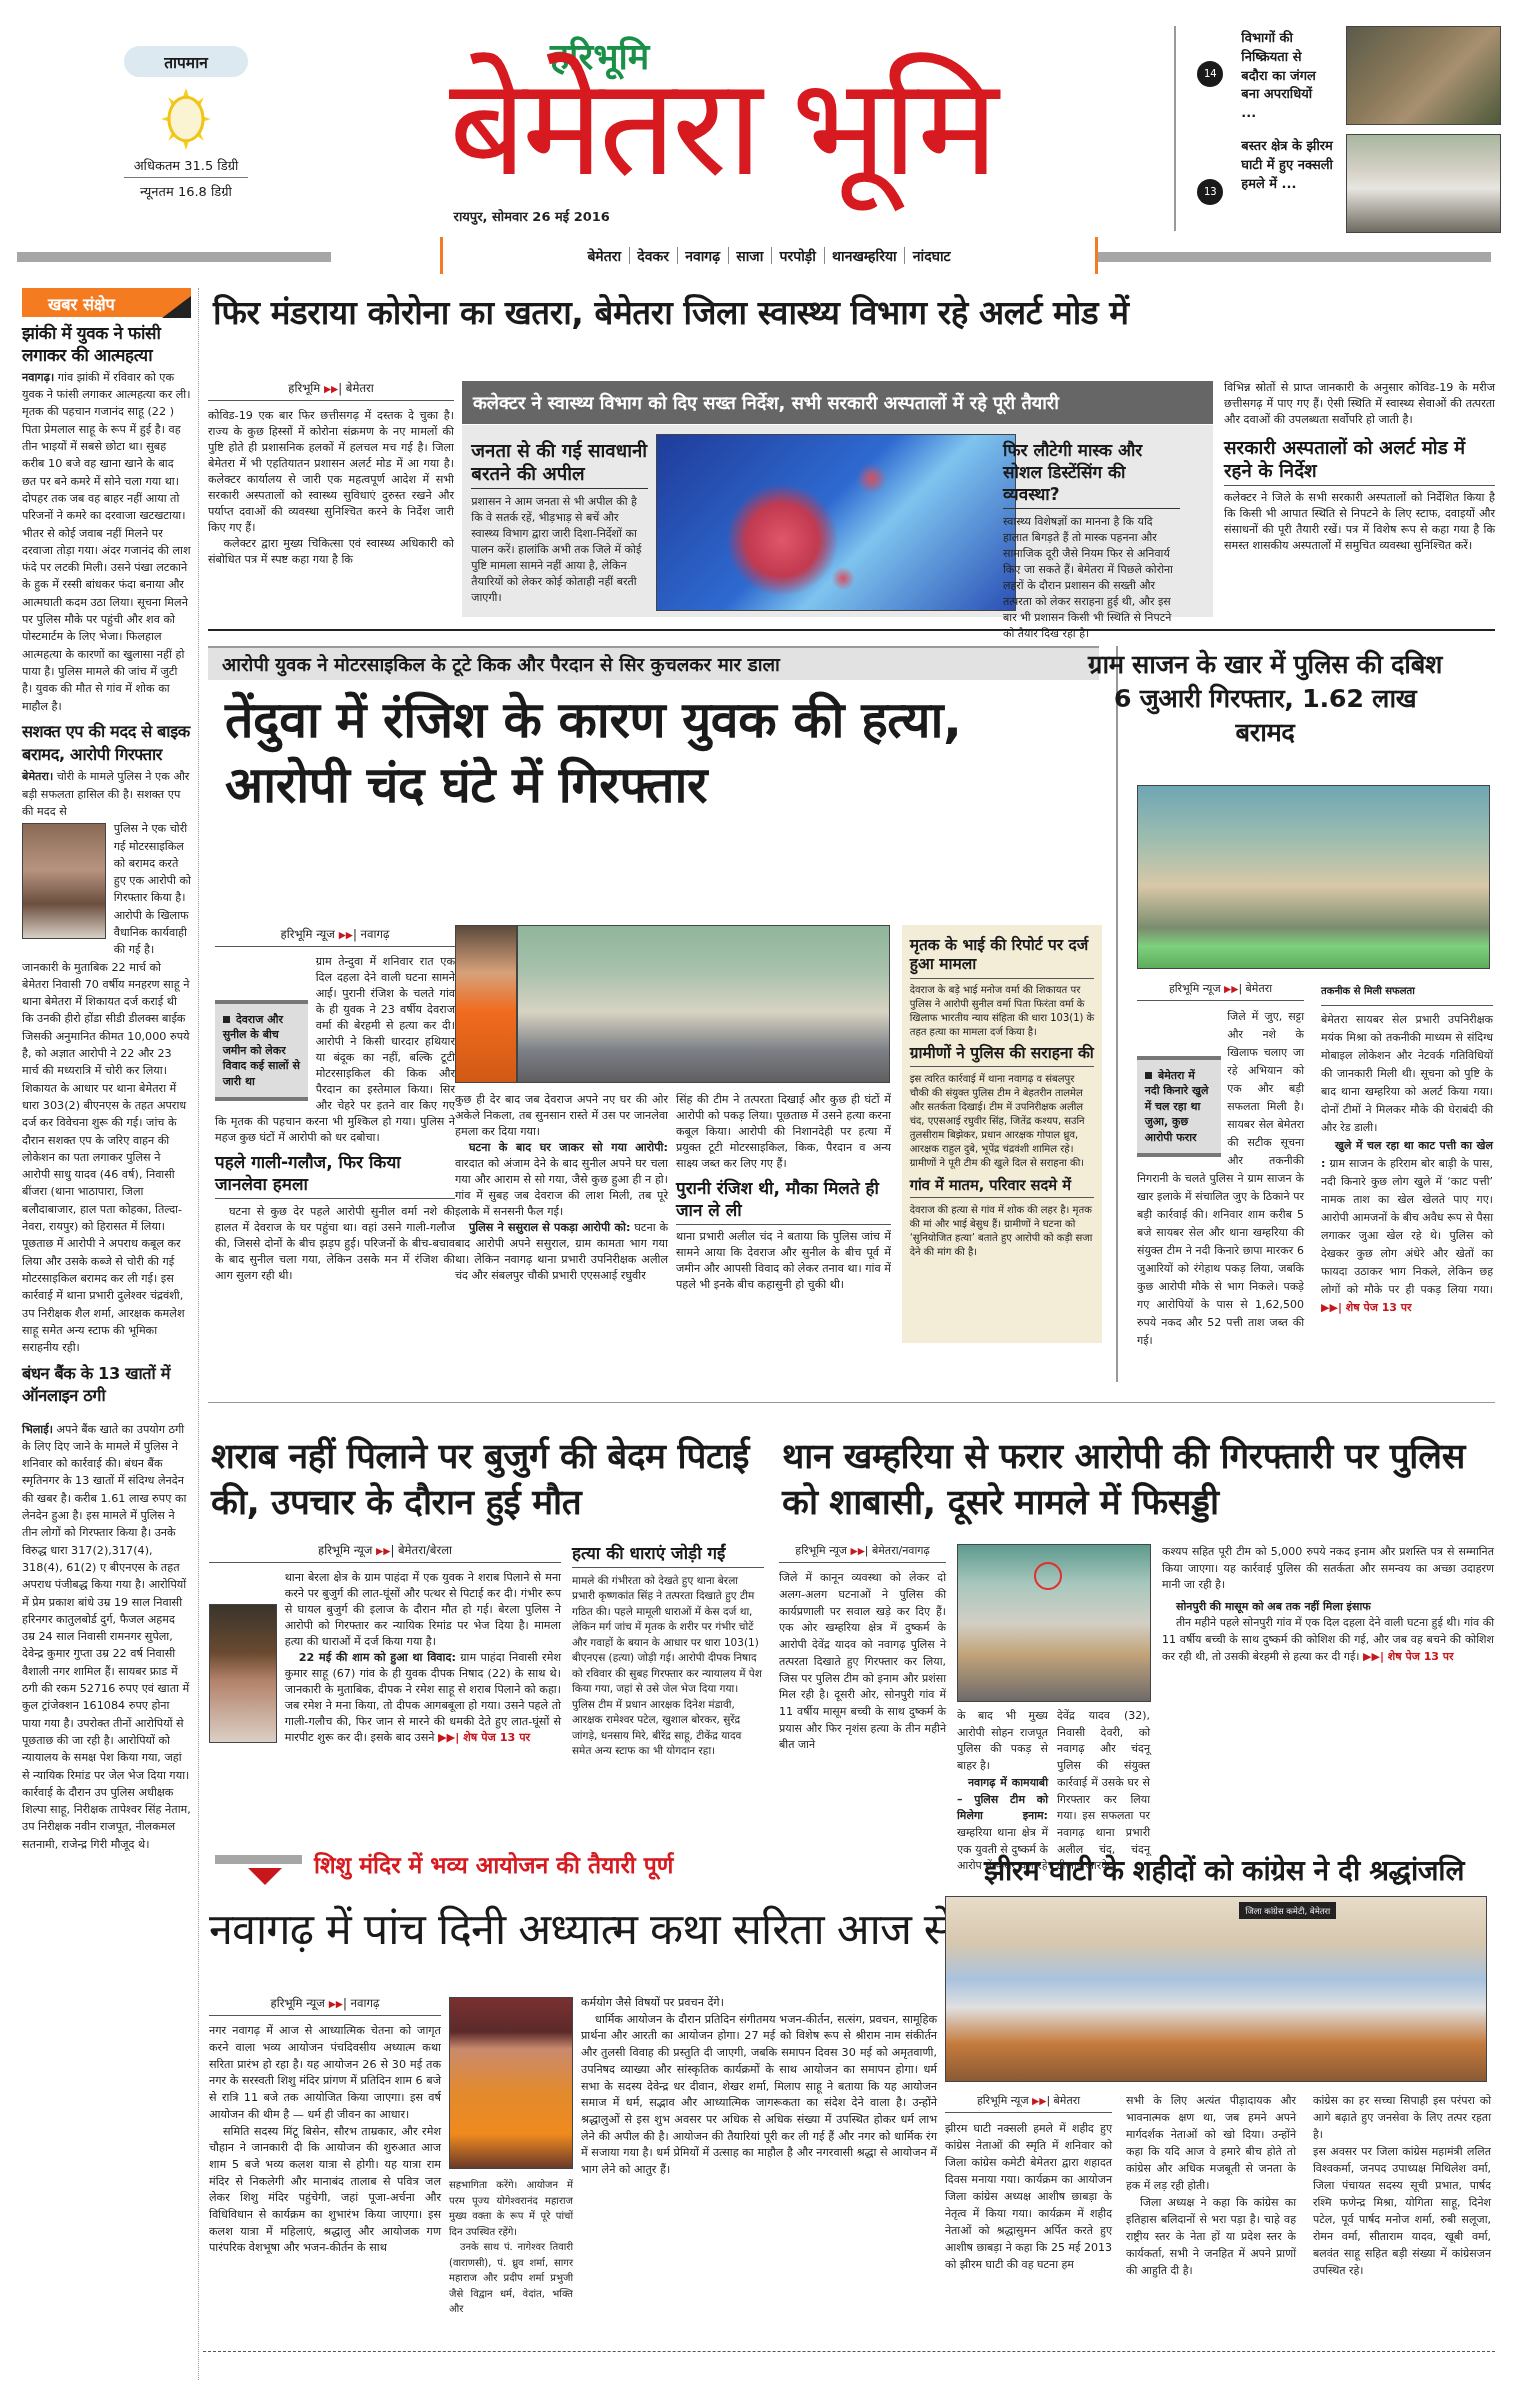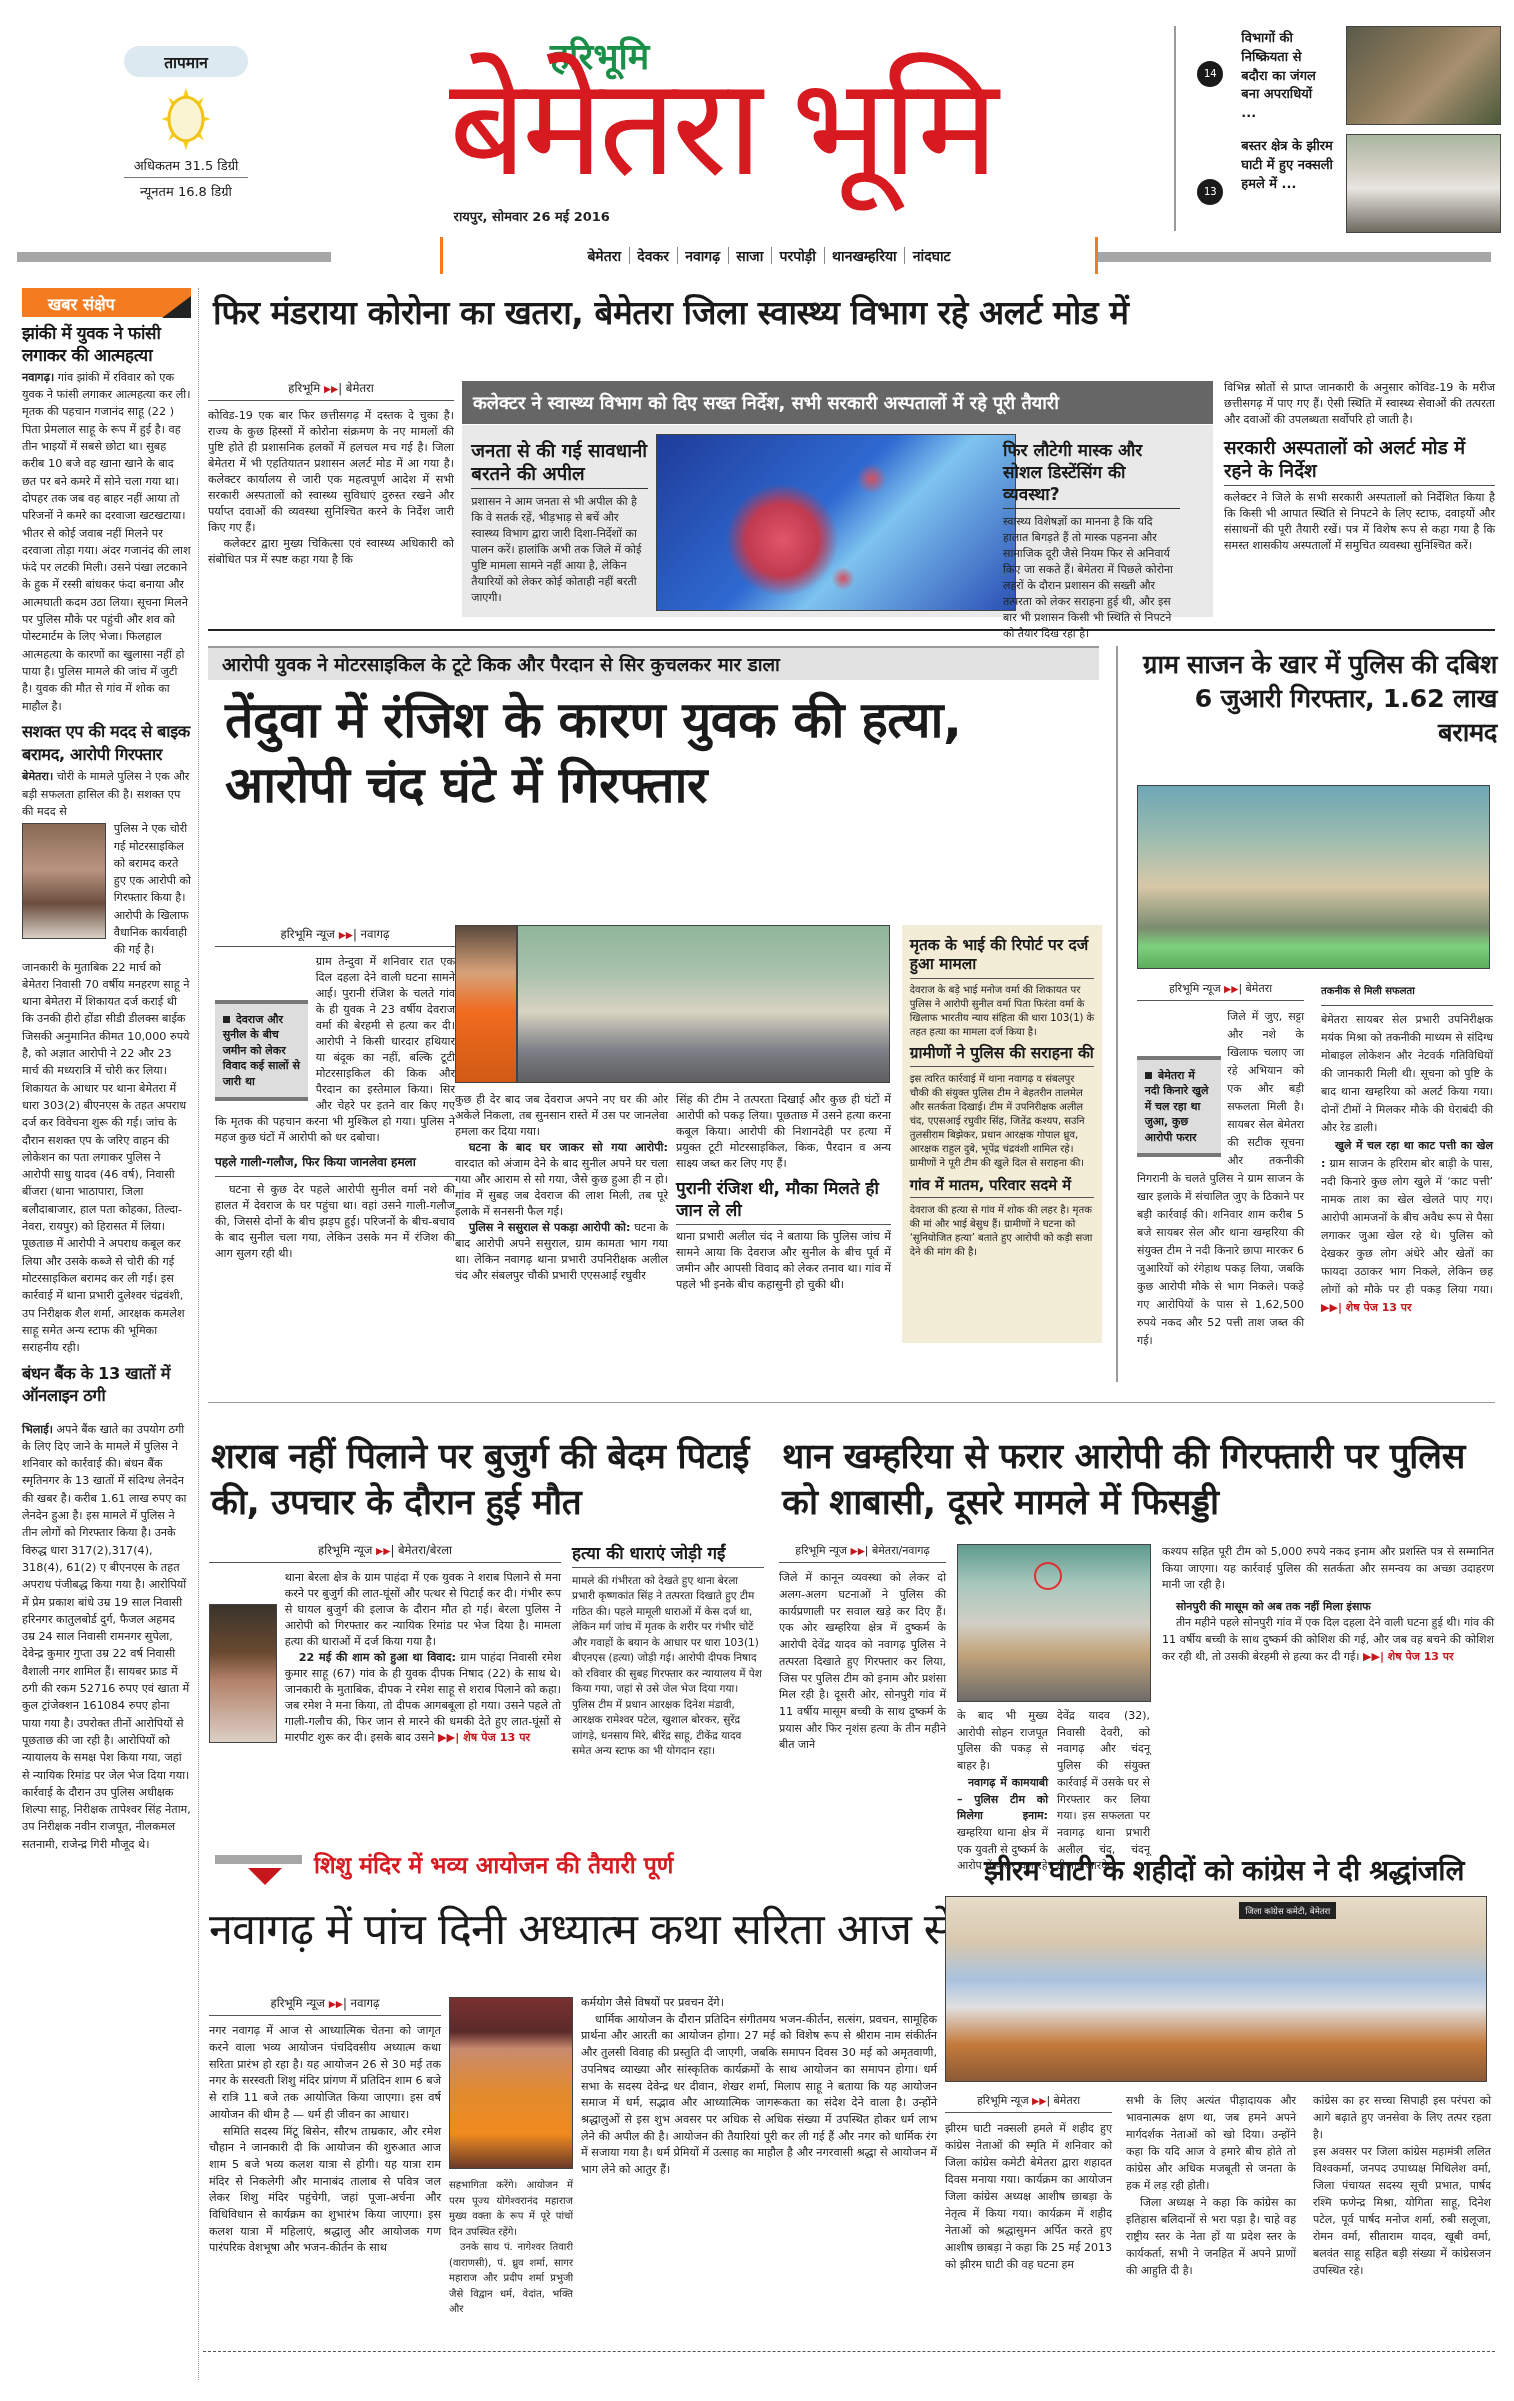--- a/index.html
+++ b/index.html
@@ -134,21 +134,21 @@
 
 <div class="abs" style="left:208px;top:646px;width:891px;height:34px;background:#e2e2e2;border-top:2.3px solid #999">
   <span style="font-size:18.6px;font-weight:bold;line-height:33px;padding-left:14px;white-space:nowrap">आरोपी युवक ने मोटरसाइकिल के टूटे किक और पैरदान से सिर कुचलकर मार डाला</span>
 </div>
 <h1 class="abs" style="left:225px;top:688px;width:868px;font-size:50px;line-height:65px">तेंदुवा में रंजिश के कारण युवक की हत्या, आरोपी चंद घंटे में गिरफ्तार</h1>
 
 <div class="abs" style="left:215px;top:926px;width:240px">
   <div class="byline"><span>हरिभूमि न्यूज</span> <span class="arr">▶▶</span>| <span>नवागढ़</span></div>
   <div class="callout" style="float:left;width:93px;margin:46px 7.7px 4.6px 0;font-size:11px;line-height:15.5px"><span class="sq"></span><span>देवराज और सुनील के बीच जमीन को लेकर विवाद कई सालों से जारी था</span></div>
   <p>ग्राम तेन्दुवा में शनिवार रात एक दिल दहला देने वाली घटना सामने आई। पुरानी रंजिश के चलते गांव के ही युवक ने 23 वर्षीय देवराज वर्मा की बेरहमी से हत्या कर दी। आरोपी ने किसी धारदार हथियार या बंदूक का नहीं, बल्कि टूटी मोटरसाइकिल की किक और पैरदान का इस्तेमाल किया। सिर और चेहरे पर इतने वार किए गए कि मृतक की पहचान करना भी मुश्किल हो गया। पुलिस ने महज कुछ घंटों में आरोपी को धर दबोचा।</p>
-  <div class="sub" style="font-size:12px;clear:both">पहले गाली-गलौज, फिर किया जानलेवा हमला</div>
+  <div class="sub" style="font-size:17px;clear:both">पहले गाली-गलौज, फिर किया जानलेवा हमला</div>
   <p style="text-indent:14px">घटना से कुछ देर पहले आरोपी सुनील वर्मा नशे की हालत में देवराज के घर पहुंचा था। वहां उसने गाली-गलौज की, जिससे दोनों के बीच झड़प हुई। परिजनों के बीच-बचाव के बाद सुनील चला गया, लेकिन उसके मन में रंजिश की आग सुलग रही थी।</p>
 </div>
 <div class="photo" style="left:455px;top:925px;width:62px;height:158px;background:linear-gradient(180deg,#5c4a3c,#d7a17a 30%,#f06b1e 55%,#d05a15)"></div>
 <div class="photo" style="left:517px;top:925px;width:373px;height:158px;background:linear-gradient(180deg,#8fb59a 0,#a9c2ad 30%,#d8d3c2 55%,#7c7f86 80%,#5f5f60)"></div>
 <div class="abs" style="left:455px;top:1092px;width:213px">
   <p>कुछ ही देर बाद जब देवराज अपने नए घर की ओर अकेले निकला, तब सुनसान रास्ते में उस पर जानलेवा हमला कर दिया गया।</p>
   <p style="text-indent:14px"><b>घटना के बाद घर जाकर सो गया आरोपी:</b> <span>वारदात को अंजाम देने के बाद सुनील अपने घर चला गया और आराम से सो गया, जैसे कुछ हुआ ही न हो। गांव में सुबह जब देवराज की लाश मिली, तब पूरे इलाके में सनसनी फैल गई।</span></p>
   <p style="text-indent:14px"><b>पुलिस ने ससुराल से पकड़ा आरोपी को:</b> <span>घटना के बाद आरोपी अपने ससुराल, ग्राम कामता भाग गया था। लेकिन नवागढ़ थाना प्रभारी उपनिरीक्षक अलील चंद और संबलपुर चौकी प्रभारी एएसआई रघुवीर</span></p>
 </div>
 <div class="abs" style="left:676px;top:1092px;width:215px">
@@ -159,21 +159,21 @@
 <div class="abs" style="left:902px;top:925px;width:200px;height:418px;background:#f3edd8;padding:6.2px 7.7px">
   <div class="sub" style="font-size:15.5px;line-height:19.4px">मृतक के भाई की रिपोर्ट पर दर्ज हुआ मामला</div>
   <p style="font-size:10px;line-height:14px;text-align:left">देवराज के बड़े भाई मनोज वर्मा की शिकायत पर पुलिस ने आरोपी सुनील वर्मा पिता फिरंता वर्मा के खिलाफ भारतीय न्याय संहिता की धारा 103(1) के तहत हत्या का मामला दर्ज किया है।</p>
   <div class="sub" style="font-size:15.5px;line-height:19.4px">ग्रामीणों ने पुलिस की सराहना की</div>
   <p style="font-size:10px;line-height:14px;text-align:left">इस त्वरित कार्रवाई में थाना नवागढ़ व संबलपुर चौकी की संयुक्त पुलिस टीम ने बेहतरीन तालमेल और सतर्कता दिखाई। टीम में उपनिरीक्षक अलील चंद, एएसआई रघुवीर सिंह, जितेंद्र कश्यप, सउनि तुलसीराम बिझेकर, प्रधान आरक्षक गोपाल ध्रुव, आरक्षक राहुल दुबे, भूपेंद्र चंद्रवंशी शामिल रहे। ग्रामीणों ने पूरी टीम की खुले दिल से सराहना की।</p>
   <div class="sub" style="font-size:14.7px;line-height:19.4px">गांव में मातम, परिवार सदमे में</div>
   <p style="font-size:10px;line-height:14px;text-align:left">देवराज की हत्या से गांव में शोक की लहर है। मृतक की मां और भाई बेसुध हैं। ग्रामीणों ने घटना को ‘सुनियोजित हत्या’ बताते हुए आरोपी को कड़ी सजा देने की मांग की है।</p>
 </div>
 <div class="abs" style="left:1116px;top:646px;width:2.3px;height:736px;background:#999"></div>
 
-<h2 class="abs" style="left:1133px;top:647px;width:364px;font-size:25.6px;line-height:34px;text-align:right">ग्राम साजन के खार में पुलिस की दबिश 6 जुआरी गिरफ्तार, 1.62 लाख बरामद</h2>
+<h2 class="abs" style="left:1083px;top:647px;width:364px;font-size:25.6px;line-height:34px;text-align:center">ग्राम साजन के खार में पुलिस की दबिश 6 जुआरी गिरफ्तार, 1.62 लाख बरामद</h2>
 <div class="photo" style="left:1137px;top:785px;width:353px;height:184px;background:linear-gradient(180deg,#6ea7b5 0,#9fbdaf 30%,#d8c8a8 55%,#7b8c6e 78%,#7dd07d 88%,#5cae5c)"></div>
 <div class="abs" style="left:1137px;top:980px;width:167px">
   <div class="byline" style="font-size:11px"><span>हरिभूमि न्यूज</span> <span class="arr">▶▶</span>| <span>बेमेतरा</span></div>
   <div class="callout" style="float:left;width:84px;margin:48px 6.2px 4.6px 0;font-size:11px;line-height:15.5px"><span class="sq"></span><span>बेमेतरा में नदी किनारे खुले में चल रहा था जुआ, कुछ आरोपी फरार</span></div>
   <p style="font-size:11px;line-height:18px">जिले में जुए, सट्टा और नशे के खिलाफ चलाए जा रहे अभियान को एक और बड़ी सफलता मिली है। सायबर सेल बेमेतरा की सटीक सूचना और तकनीकी निगरानी के चलते पुलिस ने ग्राम साजन के खार इलाके में संचालित जुए के ठिकाने पर बड़ी कार्रवाई की। शनिवार शाम करीब 5 बजे सायबर सेल और थाना खम्हरिया की संयुक्त टीम ने नदी किनारे छापा मारकर 6 जुआरियों को रंगेहाथ पकड़ लिया, जबकि कुछ आरोपी मौके से भाग निकले। पकड़े गए आरोपियों के पास से 1,62,500 रुपये नकद और 52 पत्ती ताश जब्त की गई।</p>
 </div>
 <div class="abs" style="left:1321px;top:980px;width:172px">
   <div class="sub" style="font-size:10px;margin-top:0">तकनीक से मिली सफलता</div>
   <p style="font-size:11px;line-height:18px">बेमेतरा सायबर सेल प्रभारी उपनिरीक्षक मयंक मिश्रा को तकनीकी माध्यम से संदिग्ध मोबाइल लोकेशन और नेटवर्क गतिविधियों की जानकारी मिली थी। सूचना को पुष्टि के बाद थाना खम्हरिया को अलर्ट किया गया। दोनों टीमों ने मिलकर मौके की घेराबंदी की और रेड डाली।</p>
   <p style="font-size:11px;line-height:18px;text-indent:14px"><b>खुले में चल रहा था काट पत्ती का खेल :</b> <span>ग्राम साजन के हरिराम बोर बाड़ी के पास, नदी किनारे कुछ लोग खुले में ‘काट पत्ती’ नामक ताश का खेल खेलते पाए गए। आरोपी आमजनों के बीच अवैध रूप से पैसा लगाकर जुआ खेल रहे थे। पुलिस को देखकर कुछ लोग अंधेरे और खेतों का फायदा उठाकर भाग निकले, लेकिन छह लोगों को मौके पर ही पकड़ लिया गया।</span> <a class="cont"><span class="arr">▶▶</span>| <span>शेष पेज 13 पर</span></a></p>

